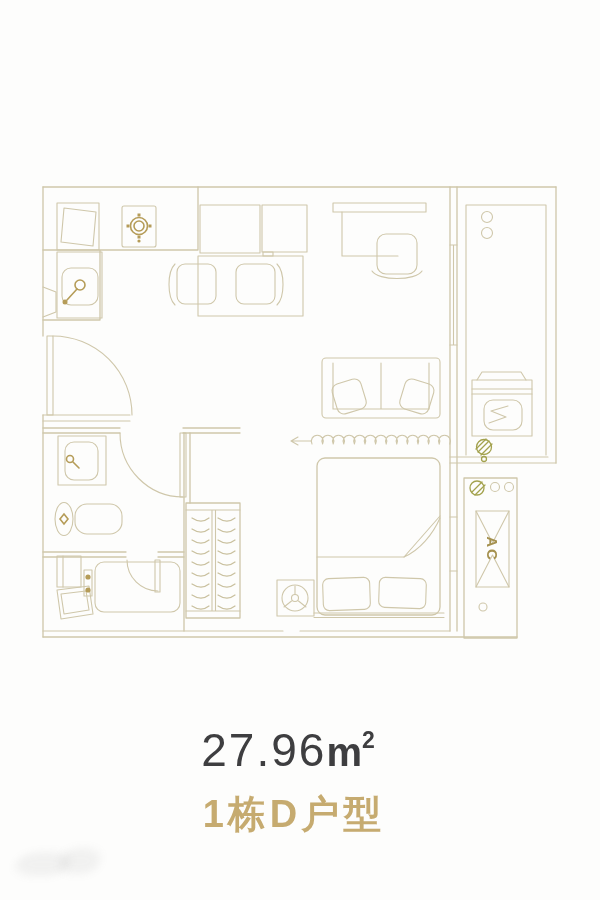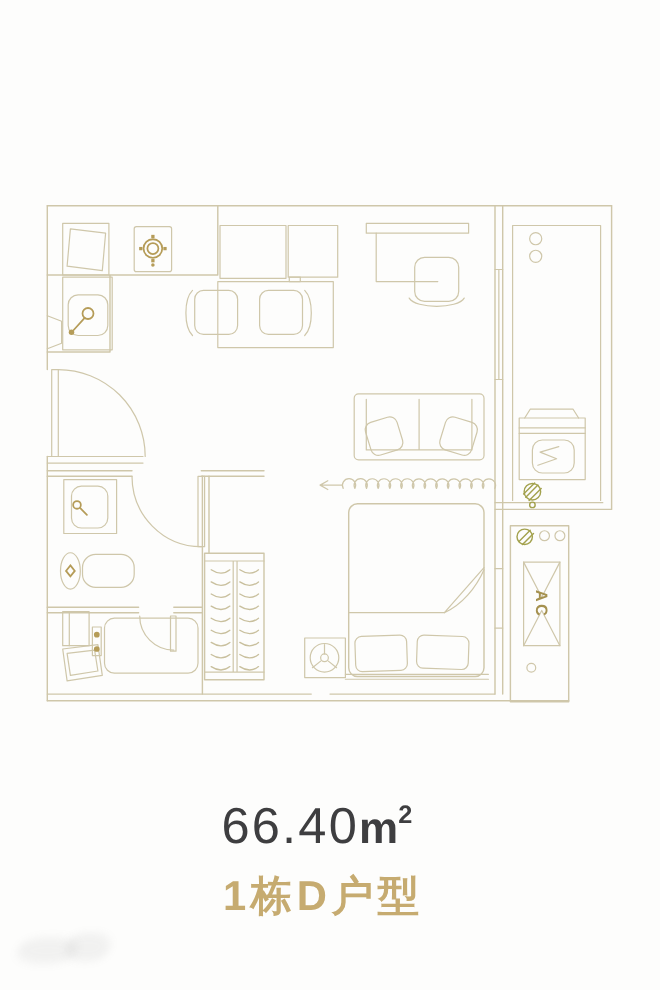--- a/index.html
+++ b/index.html
@@ -200,21 +200,21 @@
       <g>
         <rect class="ln thin" x="476" y="511" width="33" height="76"></rect>
         <path class="ln thin" d="M476,511 L492.5,543 L509,511 M476,587 L492.5,555 L509,587"></path>
         <text class="ac-text" x="492" y="549" text-anchor="middle" dominant-baseline="central" transform="rotate(90 492 549)">AC</text>
       </g>
       <circle class="ln thin" cx="483" cy="607" r="4"></circle>
     </g>
   </svg>
 
   <div class="area">
-    <span class="num">66.40</span><span class="unit"><span>m</span><sup>2</sup></span>
+    <span class="num">27.96</span><span class="unit"><span>m</span><sup>2</sup></span>
   </div>
 
   <div class="title">1栋D户型</div>
 
   <div class="watermark">
     <div class="blob b1"></div>
     <div class="blob b2"></div>
   </div>
 </div>
 

